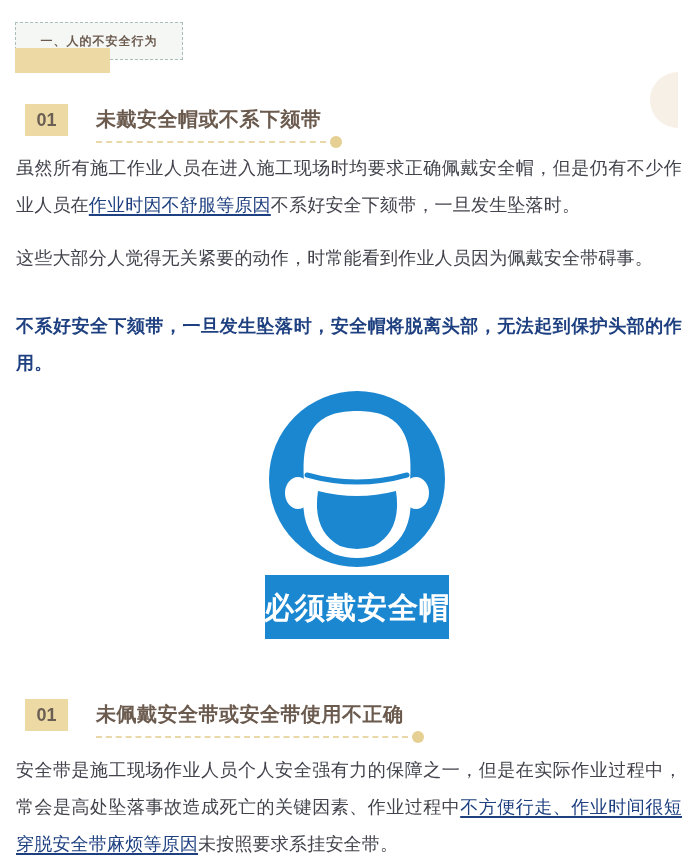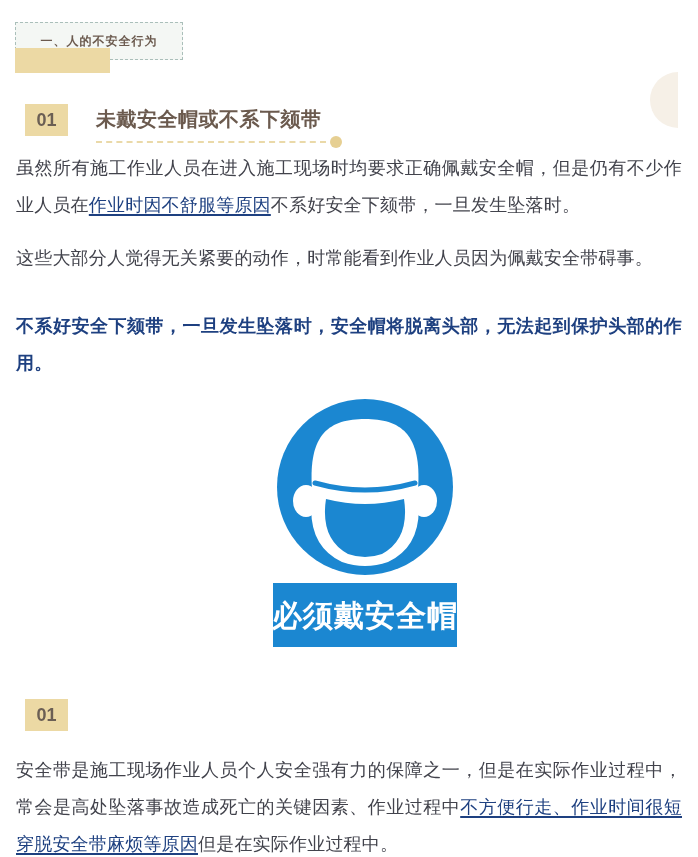--- a/index.html
+++ b/index.html
@@ -53,21 +53,21 @@
     text-align:justify;
   }
   .seg-normal{color:#42434c;}
   .seg-strong{color:#1e4080;font-weight:700;}
   .seg-strong-underline{
     color:#1e4080;font-weight:400;text-decoration:underline;
     text-decoration-thickness:2px;text-underline-offset:3px;
   }
   
   .sign{
-    position:absolute;left:254px;top:383px;width:190px;height:252px;margin:16px;
+    position:absolute;left:254px;top:383px;width:190px;height:252px;margin:8px;
   }
   .sign svg{display:block;}
   .sign-label-text{
     font-family:"Liberation Sans",sans-serif;font-weight:700;
   }
 </style>
 </head>
 <body>
 
 <div class="header-accent"></div>
@@ -105,15 +105,19 @@
 
     <path d="M 56,100 Q 95,110 134,100 Q 140,140 112,155 Q 95,161 78,155 Q 50,140 56,100 Z" fill="#1b87d1"></path>
 
     <rect x="3" y="184" width="184" height="64" fill="#1b87d1"></rect>
     <text class="sign-label-text" x="95" y="227" text-anchor="middle" font-size="30" letter-spacing="1" fill="#ffffff">必须戴安全帽</text>
   </svg>
 </figure>
 
 <div class="sec-head" style="top:699px">
   <div class="num-box">01</div>
+  <div class="sec-title-wrap">
+    <span class="sec-title">未佩戴安全带或安全带使用不正确</span>
+    <span class="dot"></span>
+  </div>
 </div>
 
-<p class="para" style="top:752px"><span class="seg-normal">安全带是施工现场作业人员个人安全强有力的保障之一，但是在实际作业过程中，常会是高处坠落事故造成死亡的关键因素、作业过程中</span><span class="seg-strong-underline">不方便行走、作业时间很短穿脱安全带麻烦等原因</span><span class="seg-normal">但是在实际作业过程中。</span></p>
+<p class="para" style="top:752px"><span class="seg-normal">安全带是施工现场作业人员个人安全强有力的保障之一，但是在实际作业过程中，常会是高处坠落事故造成死亡的关键因素、作业过程中</span><span class="seg-strong-underline">不方便行走、作业时间很短穿脱安全带麻烦等原因</span><span class="seg-normal">未按照要求系挂安全带。</span></p>
 
 </body></html>

